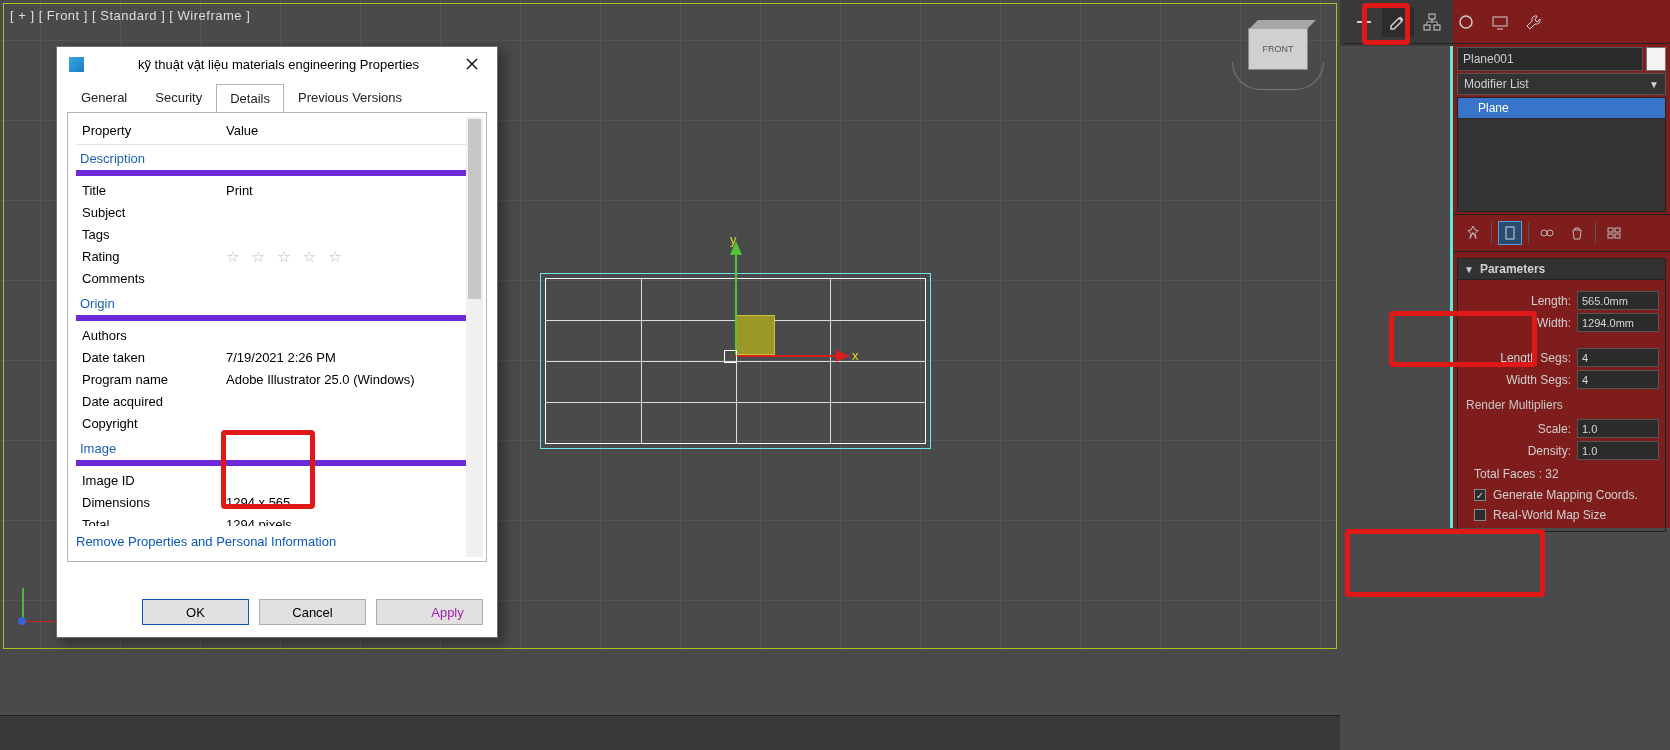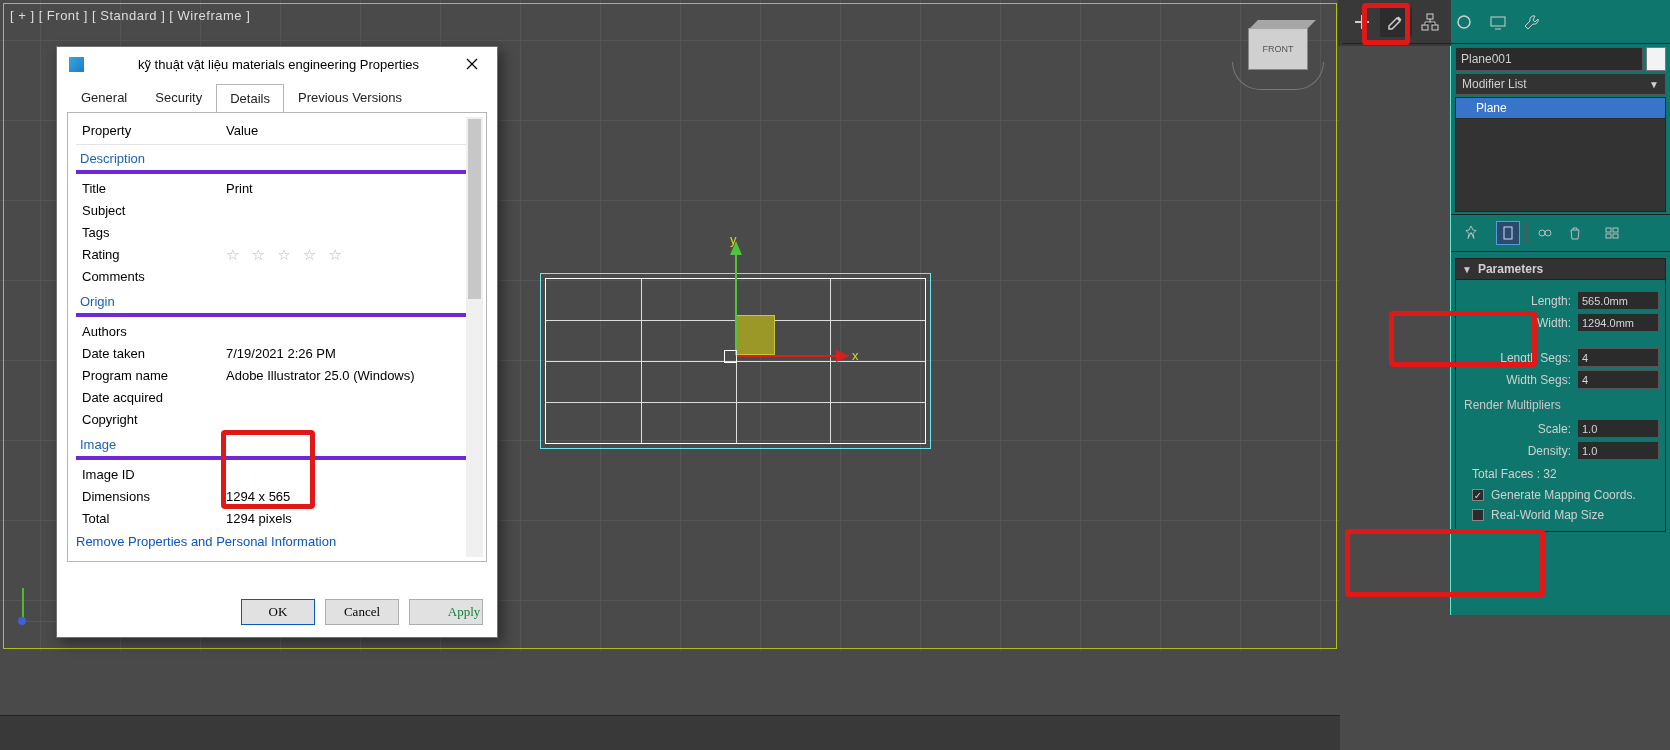--- a/index.html
+++ b/index.html
@@ -56,33 +56,33 @@
 .tab{padding:6px 13px 7px;font-size:13px;color:#222;border:1px solid transparent;border-bottom:none;cursor:pointer;}
 .tab.active{border-color:#b5b5b5;background:#fff;position:relative;top:1px;}
 .tab-frame{border:1px solid #b5b5b5;margin:0 10px;height:450px;position:relative;background:#fff;}
 .prop-scroll{position:absolute;left:8px;top:6px;right:20px;bottom:35px;overflow:hidden;}
 .scroll-trk{position:absolute;right:3px;top:4px;width:17px;bottom:4px;background:#f0f0f0;}
 .scroll-thmb{position:absolute;left:2px;right:2px;top:2px;height:180px;background:#c7c7c7;}
 .prop-hdr{display:flex;border-bottom:1px solid #e4e4e4;padding:4px 0 6px;}
 .prop-hdr .c1{width:150px;padding-left:6px;}
 .prop-row{display:flex;padding:2px 0 2px 6px;line-height:18px;}
 .prop-row .c1{width:144px;}
-.section{color:#1b61b5;padding:6px 0 4px 4px;border-bottom:4px solid #6d28d9;margin-bottom:4px;}
+.section{color:#1b61b5;padding:6px 0 4px 4px;border-bottom:6px solid #6d28d9;margin-bottom:4px;}
 .stars{color:#b8b8b8;letter-spacing:4px;font-size:15px;}
 .link-remove{position:absolute;left:8px;bottom:12px;color:#0a56c2;cursor:pointer;text-align:center;}
 .dlg-btns{position:absolute;left:0;right:0;bottom:12px;display:flex;justify-content:flex-end;gap:10px;padding-right:14px;}
-.dlg-btns button{width:74px;height:26px;background:#e1e1e1;border:1px solid #adadad;font-size:13px;cursor:pointer;font-family:Liberation Serif, serif;}
+.dlg-btns button{width:107px;height:26px;background:#e1e1e1;border:1px solid #adadad;font-size:13px;cursor:pointer;}
 .dlg-btns button.primary{border:1.5px solid #0a56c2;}
-.dlg-btns button.disabled{color:#15803d;padding-left:36px;}
+.dlg-btns button.disabled{color:#a21caf;padding-left:36px;}
 
 
 .hl{position:absolute;border:5px solid #e11818;border-radius:4px;pointer-events:none;}
 
 
-.cmd{position:absolute;right:0;top:0;width:220px;height:615px;background:#0f766e;border-left:1px solid #5eead4;color:#d0d0d0;font-size:12px;}
+.cmd{position:absolute;right:0;top:0;width:220px;height:528px;background:#7f1d1d;border-left:3px solid #5eead4;color:#d0d0d0;font-size:12px;}
 .cmd-top{position:absolute;left:-113px;top:0;width:113px;height:46px;background:#393939;}
 .cmd-icons{display:flex;align-items:center;height:44px;border-bottom:1px solid #222;padding:0 4px;gap:2px;}
 .cmd-ic{width:32px;height:30px;display:flex;align-items:center;justify-content:center;color:#c7c7c7;border-radius:2px;}
 .cmd-ic svg{width:20px;height:20px;}
 .cmd-ic.sel{background:#2c2c2c;}
 .name-row{display:flex;height:24px;margin:3px 4px 2px;gap:3px;}
 .name-row input{flex:1;background:#2b2b2b;border:1px solid #555;color:#cfcfcf;padding:0 5px;font-size:12px;}
 .swatch{width:20px;background:#f3f3f3;border:1px solid #777;}
 .mod-list{margin:2px 4px;height:22px;background:#333;border:1px solid #555;display:flex;align-items:center;justify-content:space-between;padding:0 6px;}
 .mod-list::after{content:"▼";font-size:10px;}

